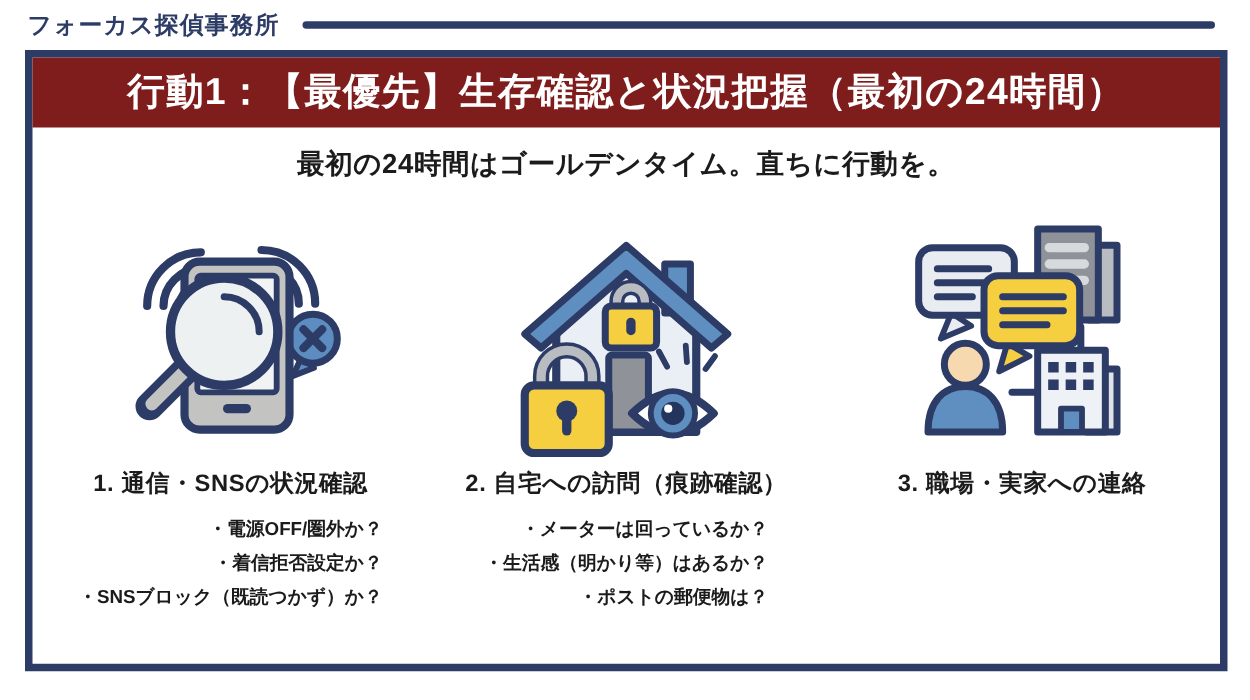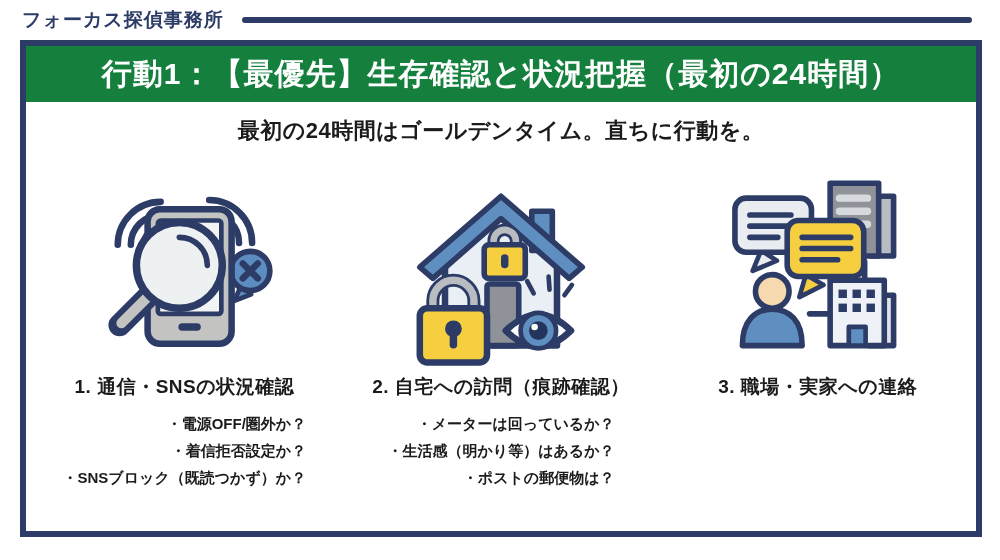--- a/index.html
+++ b/index.html
@@ -6,21 +6,21 @@
   html,body { width:1000px; height:560px; background:#ffffff; overflow:hidden; }
   body { font-family:"Liberation Sans","DejaVu Sans",sans-serif; color:#1b1b1b; }
 
   
   .header { height:40px; display:flex; align-items:center; padding:0 28px 0 22px; }
   .brand { font-size:19px; font-weight:bold; color:#2d3c66; letter-spacing:1px; white-space:nowrap; }
   .header-line { flex:1; height:6px; background:#2d3c66; border-radius:3px; margin-left:18px; }
 
   
   .card { margin:0 18px 0 20px; height:497px; border:6px solid #2d3c66; background:#ffffff; }
-  .banner { background:#15803d; color:#ffffff; text-align:center; font-weight:bold;
+  .banner { background:#7f1d1d; color:#ffffff; text-align:center; font-weight:bold;
             font-size:30px; line-height:56px; height:56px; letter-spacing:1px; white-space:nowrap; }
   .content { padding-top:14px; }
   .subtitle { text-align:center; font-size:22px; font-weight:bold; letter-spacing:0.5px; }
 
   .columns { display:flex; margin-top:24px; }
   .column { flex:1; text-align:center; }
   .icon-wrap { height:200px; display:flex; align-items:center; justify-content:center; }
   .icon-wrap svg { width:196px; height:196px; }
   .col-heading { font-size:19px; font-weight:bold; margin-top:4px; letter-spacing:0.5px; white-space:nowrap; }
   .bullets { display:inline-block; text-align:right; margin-top:10px; list-style:none; }

